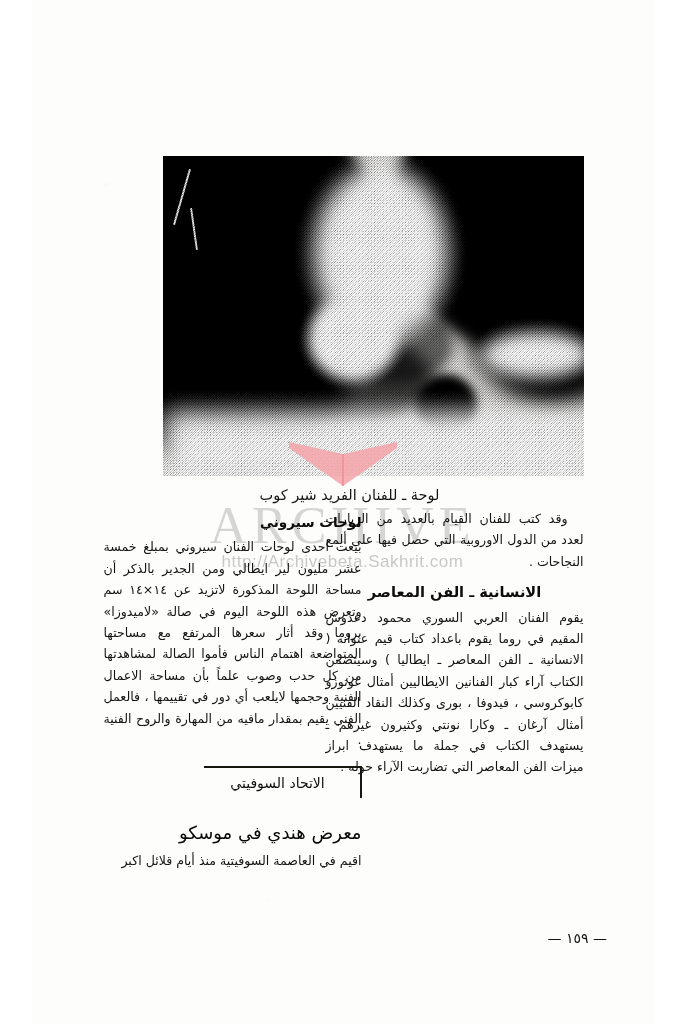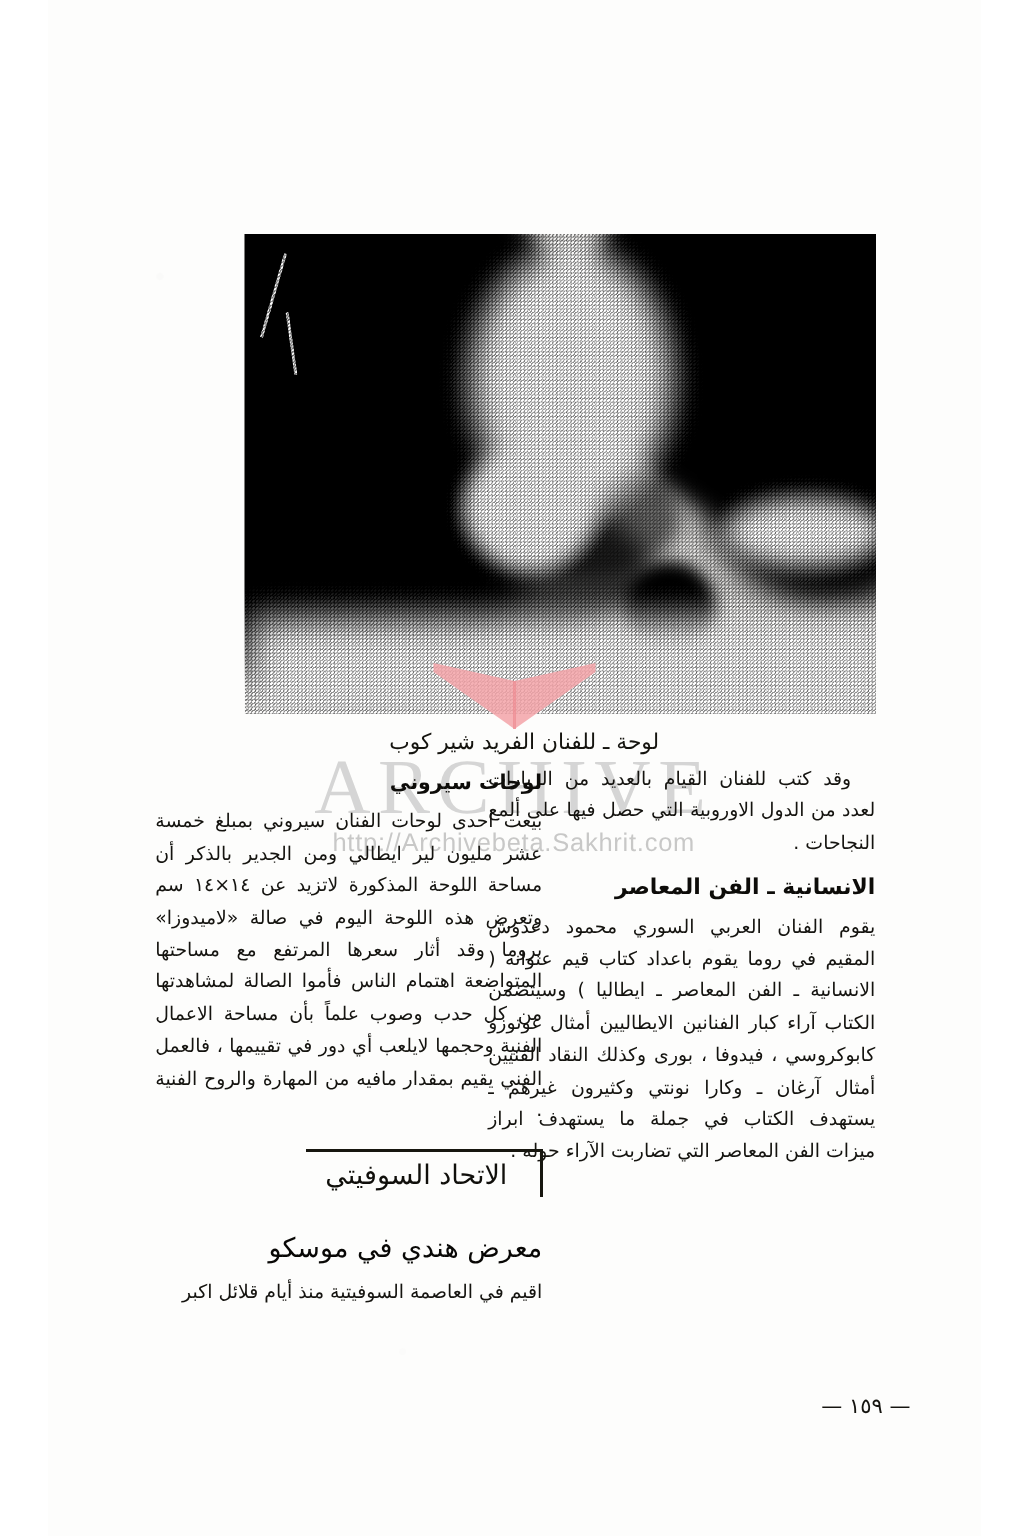--- a/index.html
+++ b/index.html
@@ -98,42 +98,42 @@
   }
   .col-right { right: 70px; }
   .col-left  { left: 72px; }
 
   .col p { margin: 0 0 2px 0; }
   .col p.indent { text-indent: 16px; }
 
   .section-head {
     font-size: 14.6px;
     font-weight: bold;
-    text-align: right;
+    text-align: center;
     margin: 9px 0 4px 0;
     color: #0d0c09;
     letter-spacing: .3px;
   }
 
   .sub-head {
     font-size: 13.6px;
     font-weight: bold;
     text-align: right;
     margin: 4px 0 3px 0;
     color: #0d0c09;
   }
 
   .boxed-head {
     margin: 16px 0 6px auto;
     width: 158px;
     border-top: 2.6px solid #17160f;
     border-right: 2.2px solid #17160f;
     padding: 5px 8px 3px 0;
     text-align: center;
-    font-size: 18px;
+    font-size: 14px;
     color: #100f0b;
     letter-spacing: .5px;
     box-sizing: border-box;
   }
 
   .big-head {
     font-size: 18px;
     font-weight: normal;
     text-align: right;
     margin: 24px 0 7px 0;

